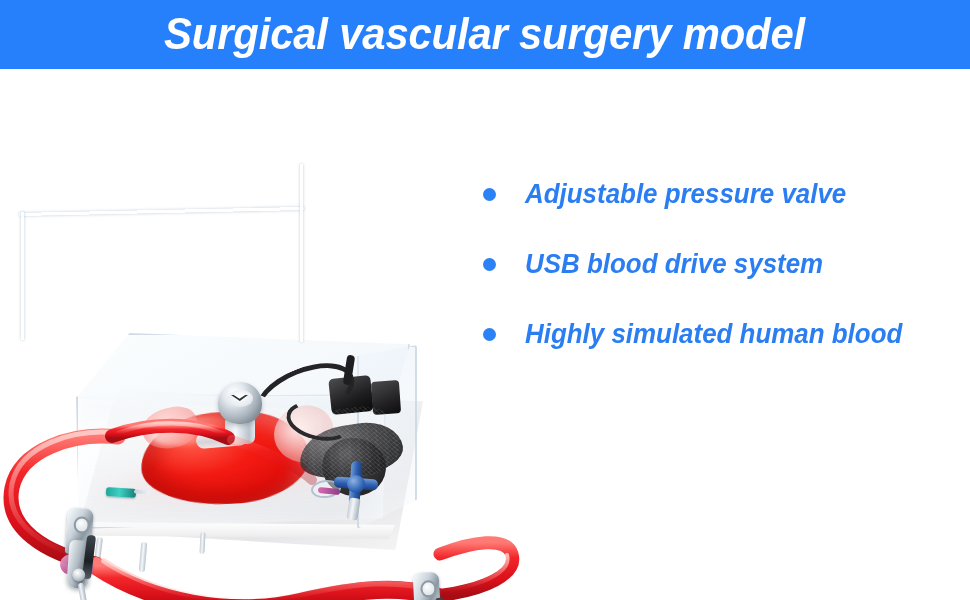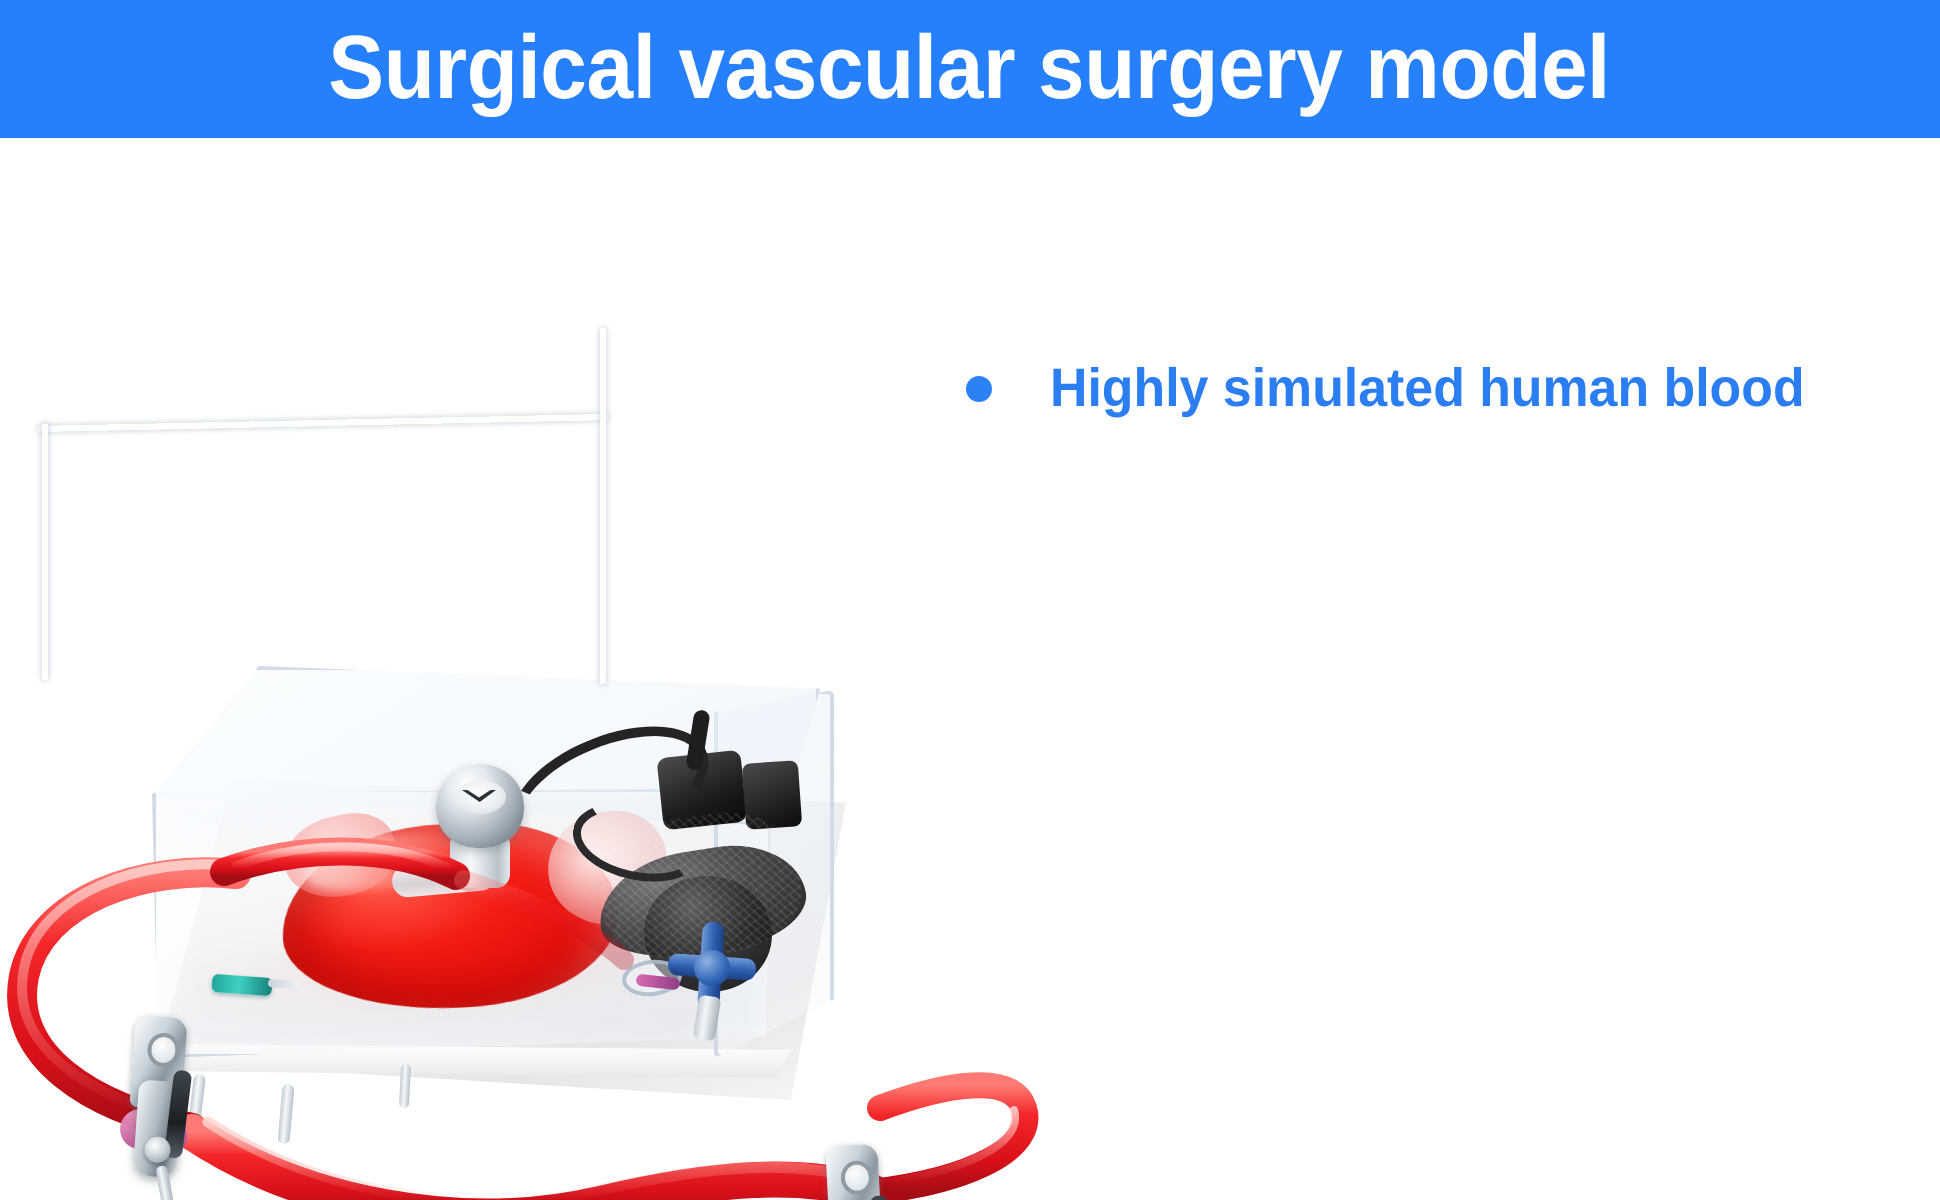--- a/index.html
+++ b/index.html
@@ -1,20 +1,20 @@
 <!DOCTYPE html>
 <html><head>
 <meta charset="utf-8">
 <style>
   html,body{margin:0;padding:0;background:#fff;}
   body{
     width:970px;height:600px;overflow:hidden;position:relative;
     font-family:"Liberation Sans","DejaVu Sans",sans-serif;
   }
-  #stage{position:absolute;inset:0;background:#ffffff;}
+  #stage{position:absolute;inset:0;background:#ffffff;font-style:italic;}
 
   
   .banner{
     position:absolute;left:0;top:0;width:970px;height:69px;
     background:#2680fb;
     display:flex;align-items:center;justify-content:center;
   }
   .banner-title{
     color:#ffffff;
     font-family:"Liberation Sans","DejaVu Sans",sans-serif;
@@ -420,22 +420,30 @@
       <div class="clamp-hole"></div>
 
       <div class="clamp-arm-dark"></div>
 
     </div>
 
   </div>
 
   <div class="features">
 
-
-
+    <div class="feature-row">
+      <span class="bullet"></span>
+      <span class="feature-text">Adjustable pressure valve</span>
+    </div>
+
+
+    <div class="feature-row">
+      <span class="bullet"></span>
+      <span class="feature-text">USB blood drive system</span>
+    </div>
 
     <div class="feature-row">
       <span class="bullet"></span>
       <span class="feature-text">Highly simulated human blood</span>
     </div>
 
   </div>
 
 </div>
 

